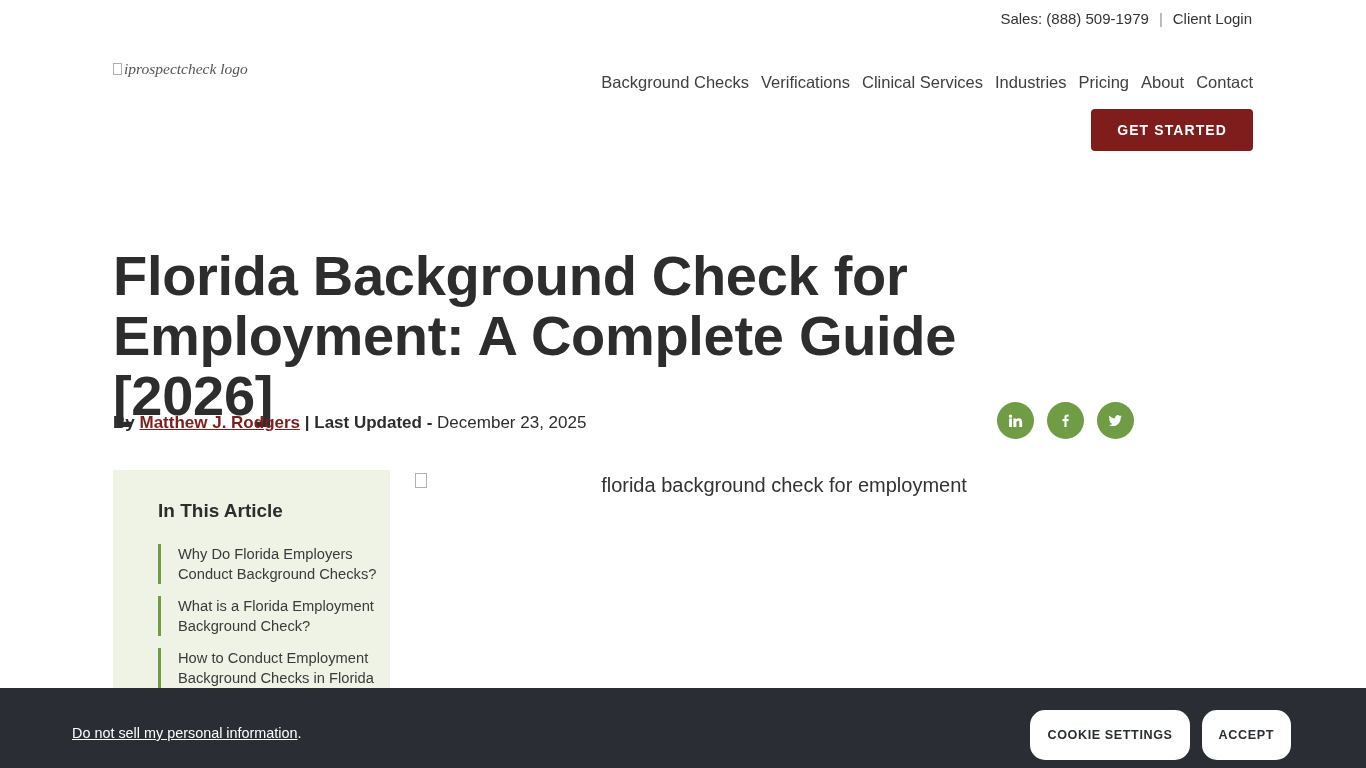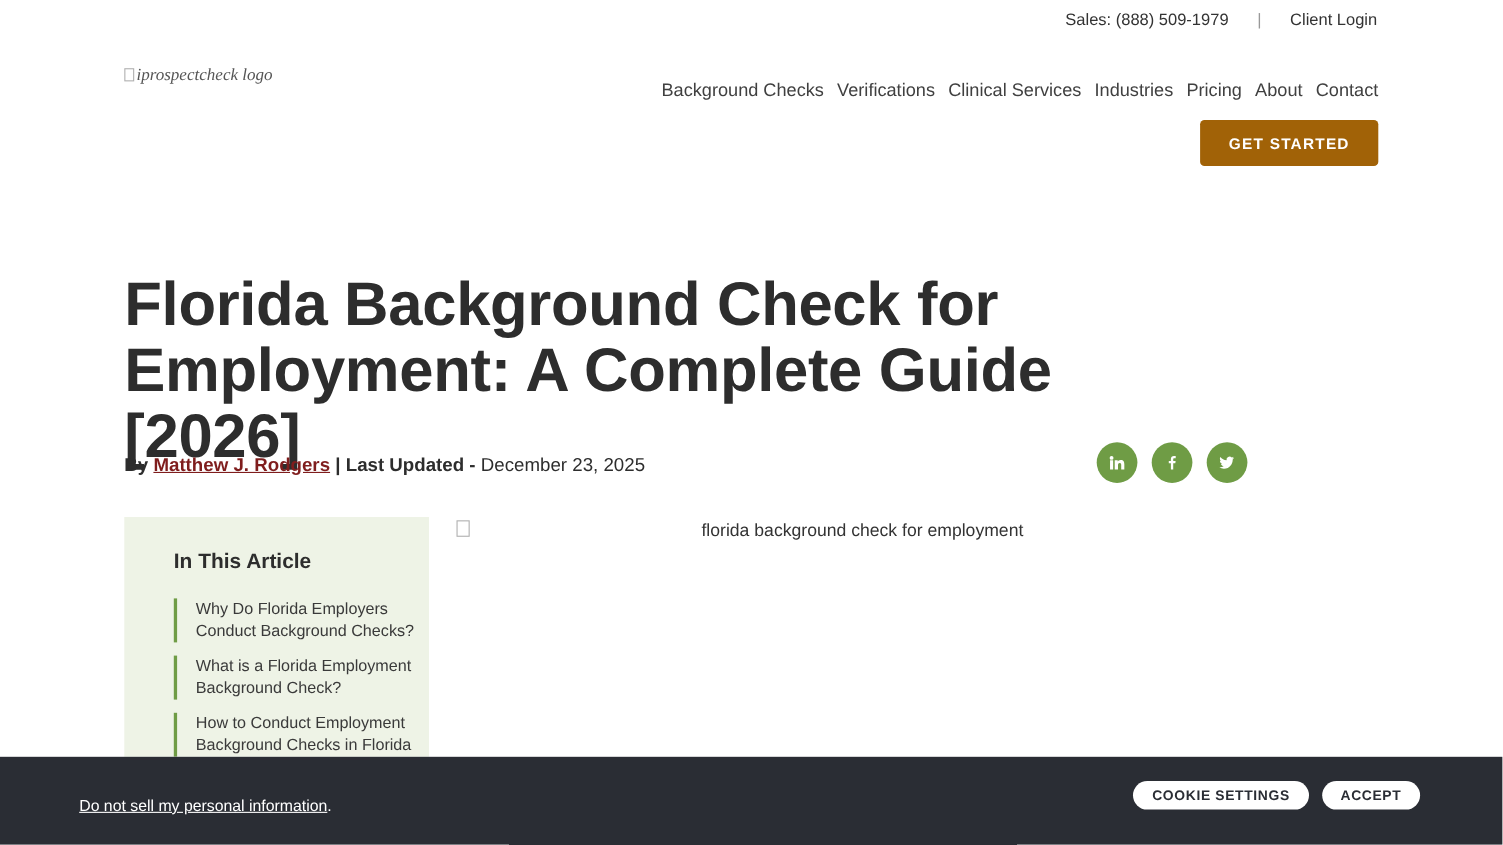--- a/index.html
+++ b/index.html
@@ -21,21 +21,21 @@
     background: #ffffff;
   }
 
   
   .topbar {
     position: absolute;
     top: 10px;
     right: 114px;
     display: flex;
     align-items: flex-end;
-    gap: 26px;
+    gap: 10px;
     font-size: 15px;
     color: #333333;
   }
   .topbar .sep { color: #999999; }
   .topbar a { color: #333333; text-decoration: none; }
 
   
   .header {
     position: absolute;
     top: 46px;
@@ -73,21 +73,21 @@
     gap: 12px;
     font-size: 16.5px;
     color: #2f2f2f;
   }
   .mainnav a { color: #404040; text-decoration: none; white-space: nowrap; }
 
   .cta-btn {
     position: absolute;
     right: 113px;
     top: 63px;
-    background: #a16207;
+    background: #7f1d1d;
     color: #ffffff;
     border: none;
     border-radius: 4px;
     padding: 0 26px;
     height: 42px;
     font-size: 14px;
     font-weight: bold;
     letter-spacing: 1.1px;
     cursor: pointer;
     font-family: "Liberation Sans", sans-serif;
@@ -190,21 +190,21 @@
     width: 12px;
     height: 15px;
     border: 1px solid #b0b0b0;
   }
   .hero .alt {
     position: absolute;
     left: 0;
     top: 4px;
     width: 738px;
     text-align: center;
-    font-size: 16px;
+    font-size: 20px;
     color: #333333;
   }
 
   
   .cookie {
     position: absolute;
     left: 0;
     bottom: 0;
     width: 1366px;
     height: 80px;
@@ -229,21 +229,21 @@
     right: 75px;
     top: 22px;
     display: flex;
     gap: 12px;
   }
   .cookie-btn {
     background: #ffffff;
     color: #2a2d34;
     border: none;
     border-radius: 15px;
-    height: 26px;
+    height: 50px;
     padding: 0 17px;
     font-size: 12.6px;
     font-weight: bold;
     letter-spacing: 0.6px;
     cursor: pointer;
     font-family: "Liberation Sans", sans-serif;
   }
 </style>
 </head>
 <body>

